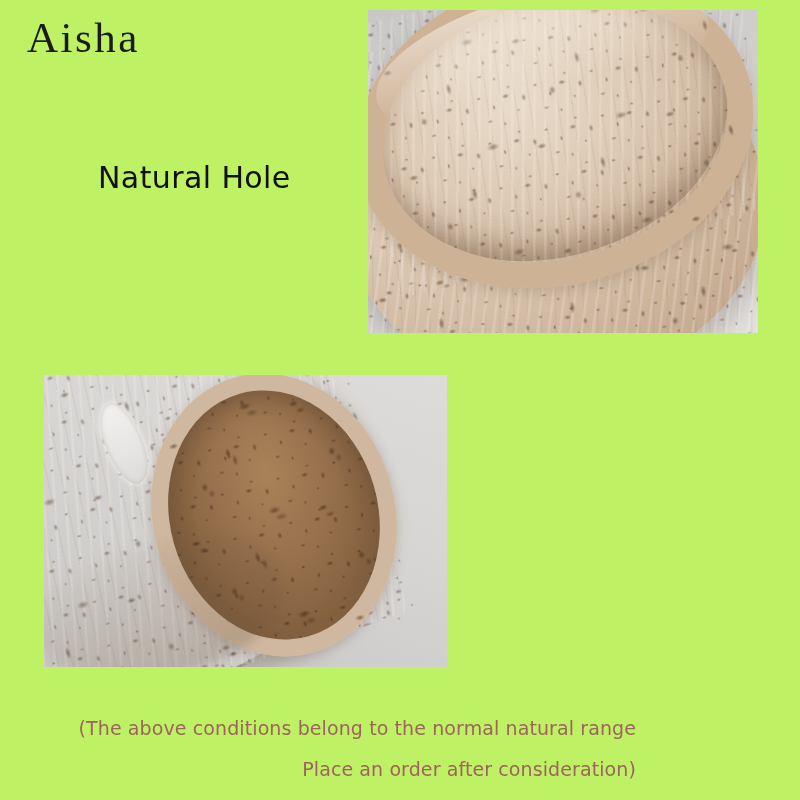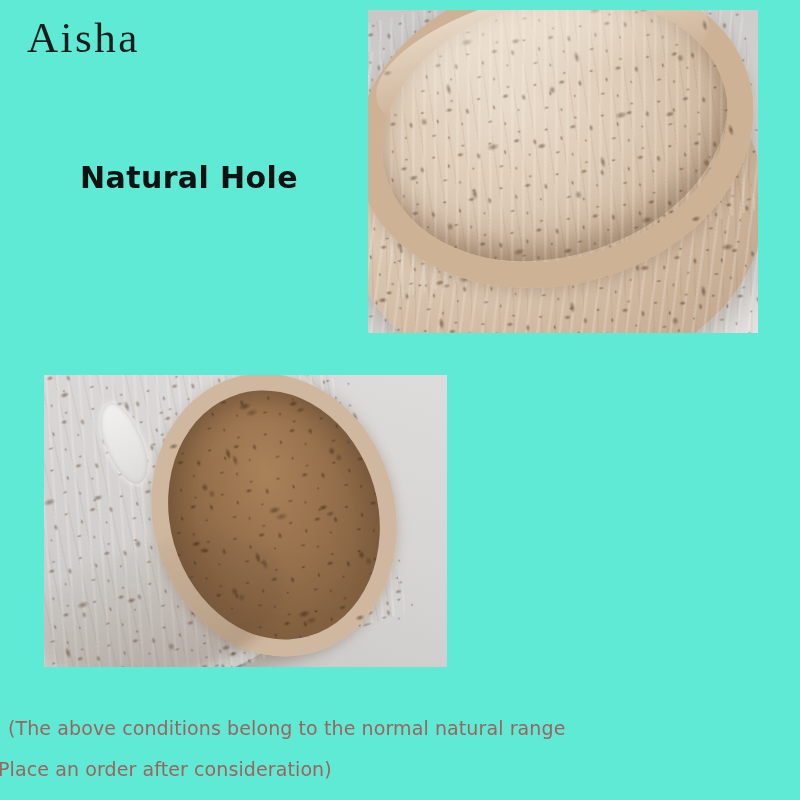--- a/index.html
+++ b/index.html
@@ -10,46 +10,47 @@
     width: 800px;
     height: 800px;
     background: #f6f5f3;
     font-family: "Liberation Sans", sans-serif;
     overflow: hidden;
   }
   .page {
     position: relative;
     width: 800px;
     height: 800px;
-    background: #5eead4;
+    background: #bef264;
   }
 
   
   .brand {
     position: absolute;
     left: 27px;
     top: 16px;
     font-family: "Liberation Serif", "DejaVu Serif", serif;
     font-size: 43px;
     line-height: 1;
     color: #1b1b1b;
     letter-spacing: 2.5px;
     white-space: nowrap;
   }
 
   
   .callout {
     position: absolute;
     font-family: "DejaVu Sans", "Liberation Sans", sans-serif;
-    font-weight: bold;
+    font-weight: normal;
     font-size: 30px;
     line-height: 1;
     color: #111111;
     letter-spacing: 0.4px;
     white-space: nowrap;
+    margin-left: 18px;
   }
   .callout-hole { left: 80px; top: 163px; }
   .callout-gap  { left: 491px; top: 507px; }
 
   
   .photo {
     position: absolute;
     overflow: hidden;
     background: #cdcdcd;
   }
@@ -248,24 +249,24 @@
     height: 46%;
     background: linear-gradient(165deg, rgba(110,82,58,0.0) 0%, rgba(110,82,58,0.30) 100%);
     border-radius: 40% 40% 50% 50%;
     transform: rotate(-14deg);
     filter: blur(6px);
   }
 
   
   .disclaimer {
     position: absolute;
-    left: 8px;
+    left: 0;
     top: 708px;
     width: 636px;
-    text-align: left;
+    text-align: right;
     color: #9d635d;
     font-family: "DejaVu Sans", "Liberation Sans", sans-serif;
     font-size: 19px;
     line-height: 41px;
     letter-spacing: 0.1px;
   }
   .disclaimer-line { display: block; }
   .disclaimer-line-2 { margin-left: -10px; }
 </style>
 </head>

